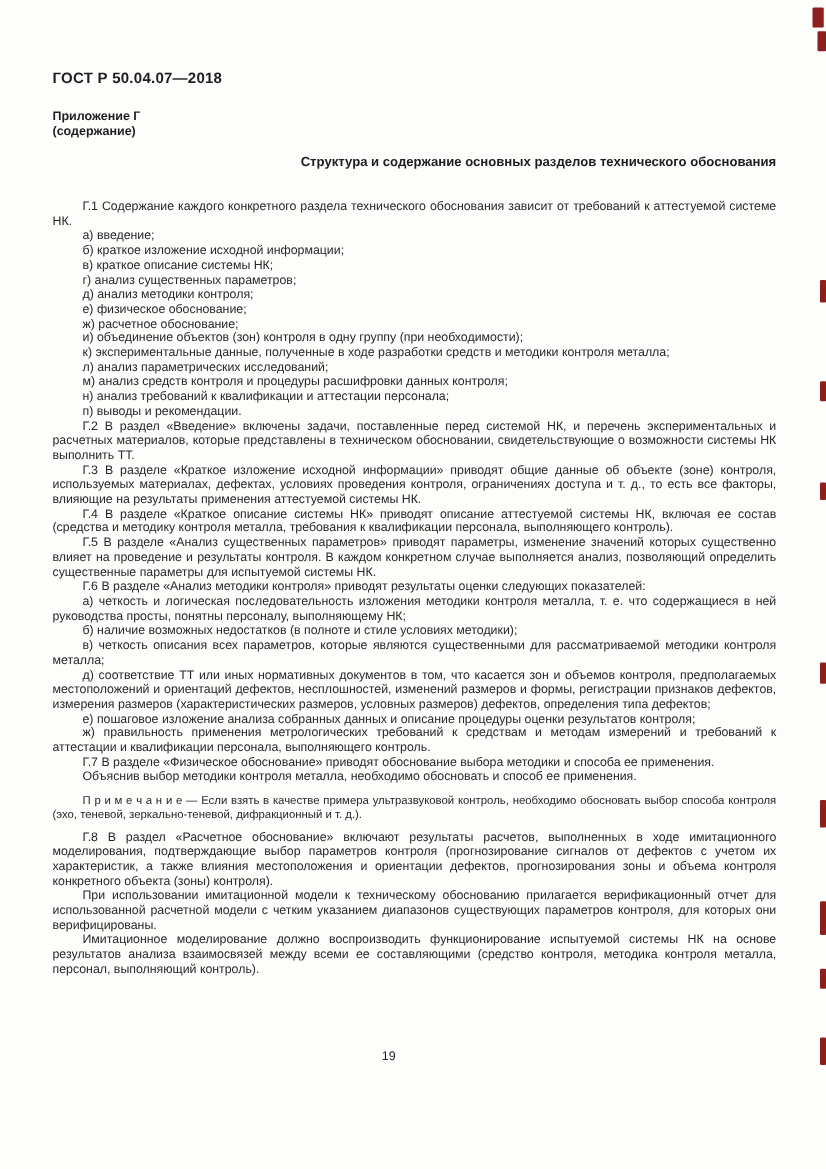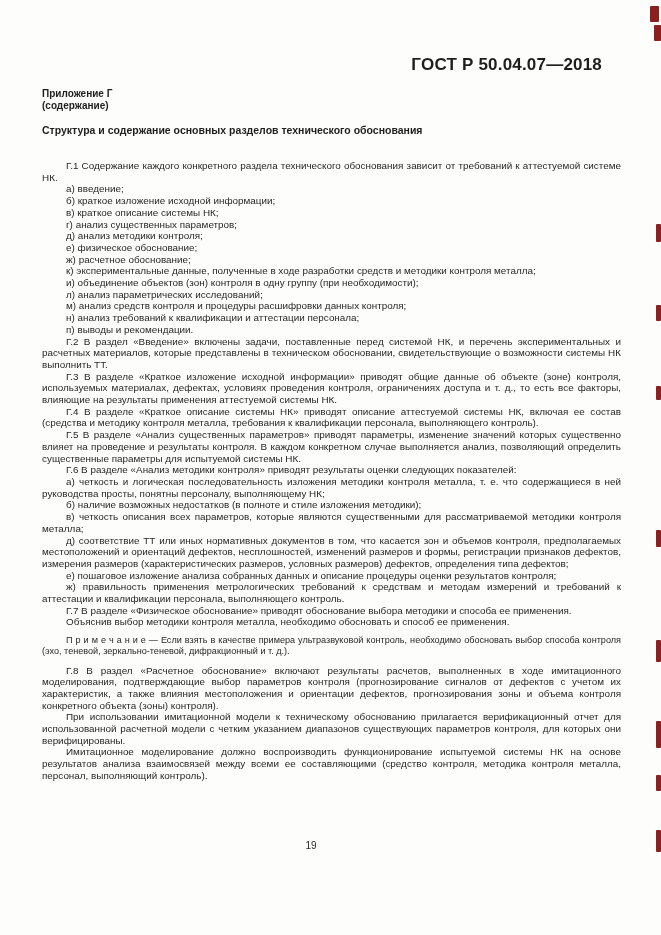--- a/index.html
+++ b/index.html
@@ -10,43 +10,42 @@
     background: #fdfdfc;
     font-family: "Liberation Sans", sans-serif;
     color: #272727;
     overflow: hidden;
   }
   .doc-code {
     position: absolute;
     top: 55px;
     left: 42px;
     width: 560px;
-    text-align: right;
     font-weight: bold;
-    font-size: 17px;
+    font-size: 12px;
     letter-spacing: 0.2px;
     color: #1e1e1e;
   }
   .annex {
     position: absolute;
     top: 88px;
     left: 42px;
     width: 579px;
     text-align: left;
     font-weight: bold;
     font-size: 10px;
     line-height: 12px;
     color: #1e1e1e;
   }
   .doc-title {
     position: absolute;
     top: 124px;
     left: 42px;
     width: 579px;
-    text-align: left;
+    text-align: right;
     font-weight: bold;
     font-size: 10.5px;
     color: #1e1e1e;
   }
   .body-text {
     position: absolute;
     top: 160px;
     left: 42px;
     width: 579px;
     font-size: 9.9px;
@@ -92,33 +91,33 @@
 
   <div class="body-text" id="body-text">
       <p class="para">Г.1 Содержание каждого конкретного раздела технического обоснования зависит от требований к аттестуемой системе НК.</p>
       <p class="para">а) введение;</p>
       <p class="para">б) краткое изложение исходной информации;</p>
       <p class="para">в) краткое описание системы НК;</p>
       <p class="para">г) анализ существенных параметров;</p>
       <p class="para">д) анализ методики контроля;</p>
       <p class="para">е) физическое обоснование;</p>
       <p class="para">ж) расчетное обоснование;</p>
+      <p class="para">и) объединение объектов (зон) контроля в одну группу (при необходимости);</p>
       <p class="para">к) экспериментальные данные, полученные в ходе разработки средств и методики контроля металла;</p>
-      <p class="para">и) объединение объектов (зон) контроля в одну группу (при необходимости);</p>
       <p class="para">л) анализ параметрических исследований;</p>
       <p class="para">м) анализ средств контроля и процедуры расшифровки данных контроля;</p>
       <p class="para">н) анализ требований к квалификации и аттестации персонала;</p>
       <p class="para">п) выводы и рекомендации.</p>
       <p class="para">Г.2 В раздел «Введение» включены задачи, поставленные перед системой НК, и перечень экспериментальных и расчетных материалов, которые представлены в техническом обосновании, свидетельствующие о возможности системы НК выполнить ТТ.</p>
       <p class="para">Г.3 В разделе «Краткое изложение исходной информации» приводят общие данные об объекте (зоне) контроля, используемых материалах, дефектах, условиях проведения контроля, ограничениях доступа и т. д., то есть все факторы, влияющие на результаты применения аттестуемой системы НК.</p>
       <p class="para">Г.4 В разделе «Краткое описание системы НК» приводят описание аттестуемой системы НК, включая ее состав (средства и методику контроля металла, требования к квалификации персонала, выполняющего контроль).</p>
       <p class="para">Г.5 В разделе «Анализ существенных параметров» приводят параметры, изменение значений которых существенно влияет на проведение и результаты контроля. В каждом конкретном случае выполняется анализ, позволяющий определить существенные параметры для испытуемой системы НК.</p>
       <p class="para">Г.6 В разделе «Анализ методики контроля» приводят результаты оценки следующих показателей:</p>
       <p class="para">а) четкость и логическая последовательность изложения методики контроля металла, т. е. что содержащиеся в ней руководства просты, понятны персоналу, выполняющему НК;</p>
-      <p class="para">б) наличие возможных недостатков (в полноте и стиле изложения методики);</p>
+      <p class="para">б) наличие возможных недостатков (в полноте и стиле условиях методики);</p>
       <p class="para">в) четкость описания всех параметров, которые являются существенными для рассматриваемой методики контроля металла;</p>
       <p class="para">д) соответствие ТТ или иных нормативных документов в том, что касается зон и объемов контроля, предполагаемых местоположений и ориентаций дефектов, несплошностей, изменений размеров и формы, регистрации признаков дефектов, измерения размеров (характеристических размеров, условных размеров) дефектов, определения типа дефектов;</p>
       <p class="para">е) пошаговое изложение анализа собранных данных и описание процедуры оценки результатов контроля;</p>
       <p class="para">ж) правильность применения метрологических требований к средствам и методам измерений и требований к аттестации и квалификации персонала, выполняющего контроль.</p>
       <p class="para">Г.7 В разделе «Физическое обоснование» приводят обоснование выбора методики и способа ее применения.</p>
       <p class="para">Объяснив выбор методики контроля металла, необходимо обосновать и способ ее применения.</p>
       <p class="note">П р и м е ч а н и е — Если взять в качестве примера ультразвуковой контроль, необходимо обосновать выбор способа контроля (эхо, теневой, зеркально-теневой, дифракционный и т. д.).</p>
       <p class="para">Г.8 В раздел «Расчетное обоснование» включают результаты расчетов, выполненных в ходе имитационного моделирования, подтверждающие выбор параметров контроля (прогнозирование сигналов от дефектов с учетом их характеристик, а также влияния местоположения и ориентации дефектов, прогнозирования зоны и объема контроля конкретного объекта (зоны) контроля).</p>
       <p class="para">При использовании имитационной модели к техническому обоснованию прилагается верификационный отчет для использованной расчетной модели с четким указанием диапазонов существующих параметров контроля, для которых они верифицированы.</p>
       <p class="para">Имитационное моделирование должно воспроизводить функционирование испытуемой системы НК на основе результатов анализа взаимосвязей между всеми ее составляющими (средство контроля, методика контроля металла, персонал, выполняющий контроль).</p>

